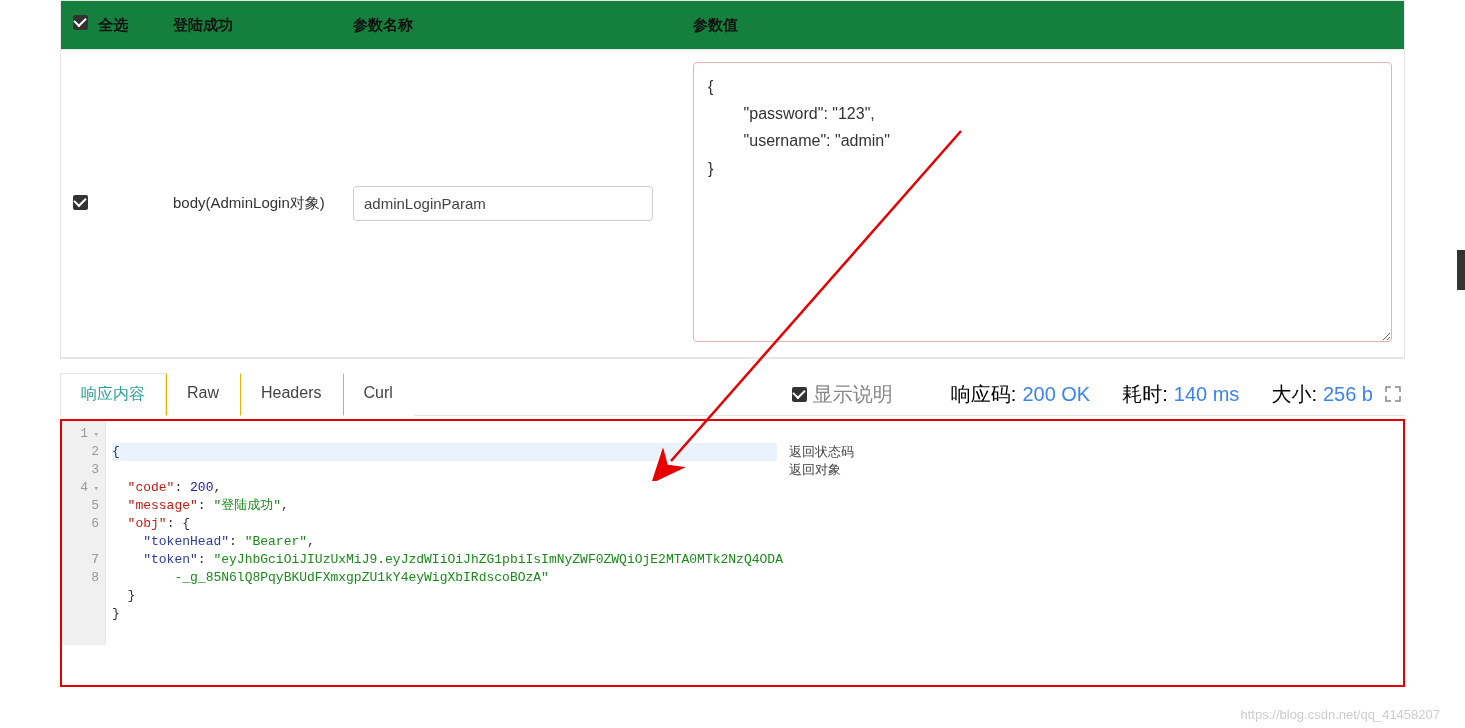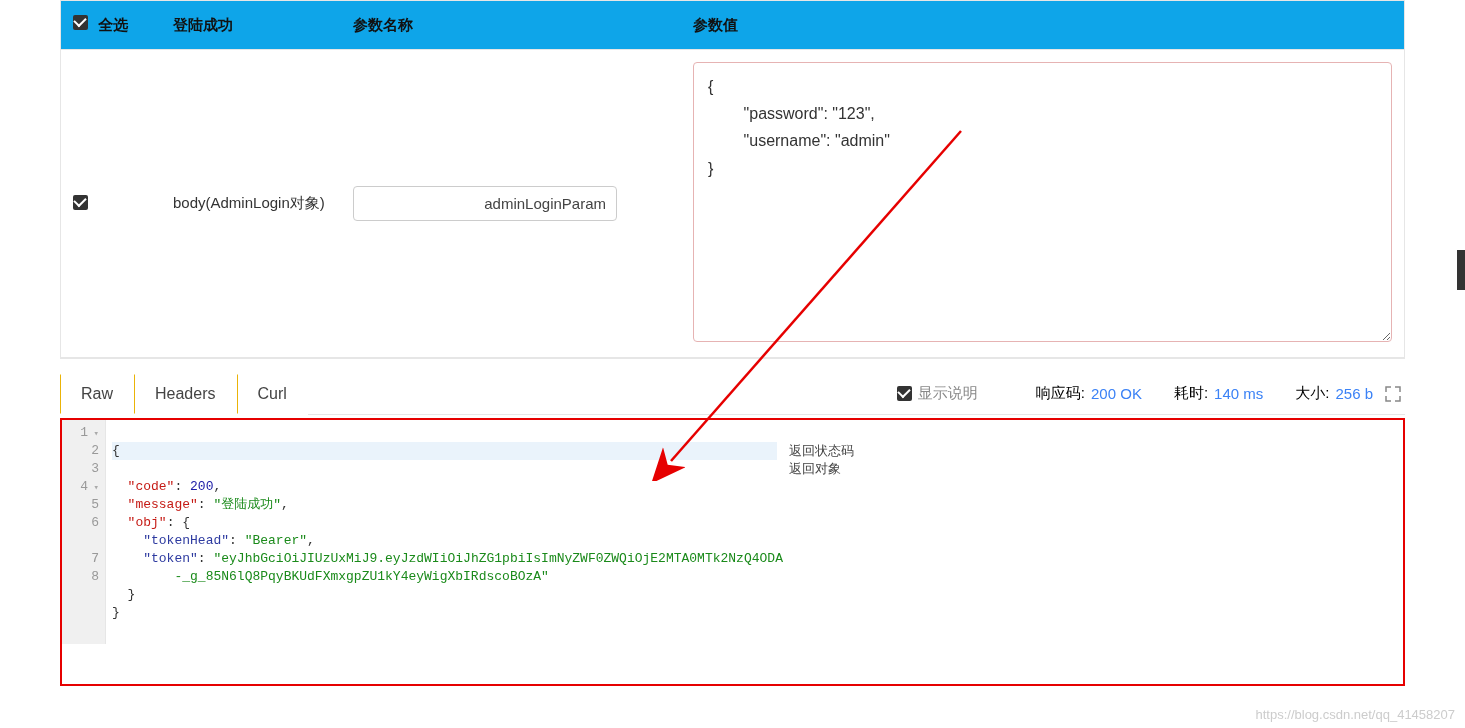--- a/index.html
+++ b/index.html
@@ -14,21 +14,21 @@
   .outer {
     border: 1px solid #e6e6e6;
     position: relative;
   }
   table.params {
     width: 100%;
     border-collapse: collapse;
     table-layout: fixed;
   }
   table.params thead th {
-    background: #0ea5e9;
+    background: #15803d;
     text-align: left;
     font-weight: 600;
     padding: 14px 12px;
     border-bottom: 1px solid #e6e6e6;
     font-size: 15px;
     color: #111;
     margin-left: 28px;
   }
   table.params col.c1 { width: 100px; }
   table.params col.c2 { width: 180px; }
@@ -56,28 +56,27 @@
     left: 3px;
     top: 0px;
     width: 6px;
     height: 9px;
     border: solid #fff;
     border-width: 0 2px 2px 0;
     transform: rotate(45deg);
   }
   .chk-label { margin-left: 6px; font-weight: 600; }
   .txt-input {
-    width: 264px;
+    width: 300px;
     border: 1px solid #ccc;
     border-radius: 4px;
     padding: 8px 10px;
     font-size: 15px;
     color: #444;
     background: #fff;
-    text-align: right;
   }
   .textarea {
     width: 100%;
     height: 280px;
     border: 1px solid #e6b3b3;
     border-radius: 4px;
     padding: 10px 14px;
     font-family: inherit;
     font-size: 16px;
     color: #333;
@@ -115,21 +114,21 @@
   .tab.sep { border-left: 1px solid #eab308; }
   .resp-spacer {
     flex: 1;
     border-bottom: 1px solid #e6e6e6;
     height: 42px;
   }
   .resp-meta {
     display: flex;
     align-items: center;
     gap: 6px;
-    font-size: 15px;
+    font-size: 20px;
     color: #333;
     border-bottom: 1px solid #e6e6e6;
     height: 42px;
     padding-right: 4px;
   }
   .resp-meta .gray { color: #888; }
   .resp-meta .green { color: #3b82f6; font-weight: 500; }
   .resp-meta .label { color: #000; margin-left: 26px; }
   .icon-expand {
     width: 16px; height: 16px;
@@ -186,21 +185,21 @@
   .comment-col .ln { height: 18px; }
 
   
   .arrow-svg {
     position: absolute;
     pointer-events: none;
     z-index: 10;
   }
   .watermark {
     position: fixed;
-    right: 10px;
+    right: 25px;
     bottom: 6px;
     color: #ccc;
     font-size: 13px;
   }
   .rightbar {
     position: fixed;
     right: 0;
     top: 250px;
     width: 8px;
     height: 40px;
@@ -253,20 +252,21 @@
       <marker id="ah" markerWidth="14" markerHeight="14" refX="2" refY="6" orient="auto">
         <path d="M0,0 L14,6 L0,12 L4,6 Z" fill="#e60000"></path>
       </marker>
     </defs>
     <line x1="320" y1="20" x2="30" y2="350" stroke="#e60000" stroke-width="2.5" marker-end="url(#ah)"></line>
   </svg>
 </div>
 
 <div class="resp-bar">
   <div class="tabs">
+    <div class="tab active">响应内容</div>
     <div class="tab sep">Raw</div>
     <div class="tab sep">Headers</div>
     <div class="tab sep">Curl</div>
   </div>
   <div class="resp-spacer"></div>
   <div class="resp-meta">
     <span class="chk"></span>
     <span class="gray">显示说明</span>
     <span style="width:20px;"></span>
     <span class="label">响应码:</span>

